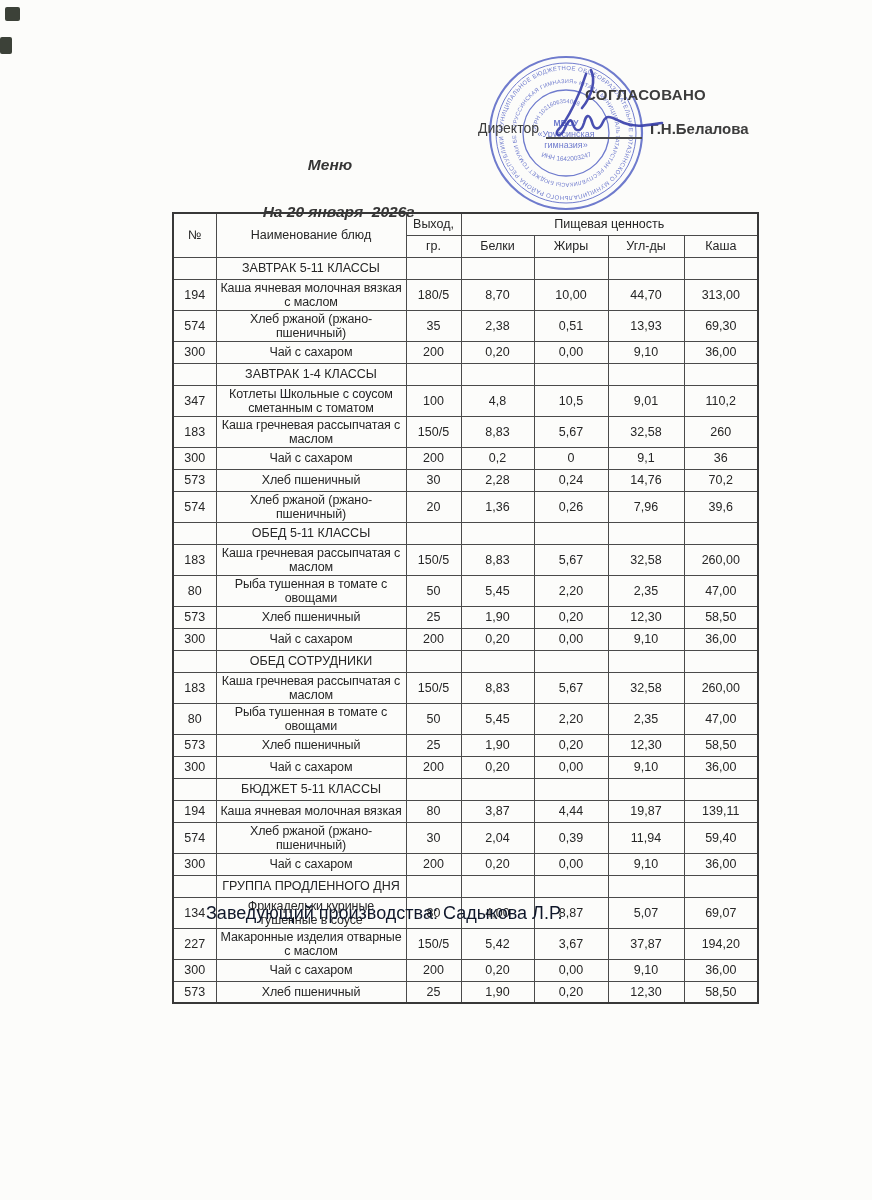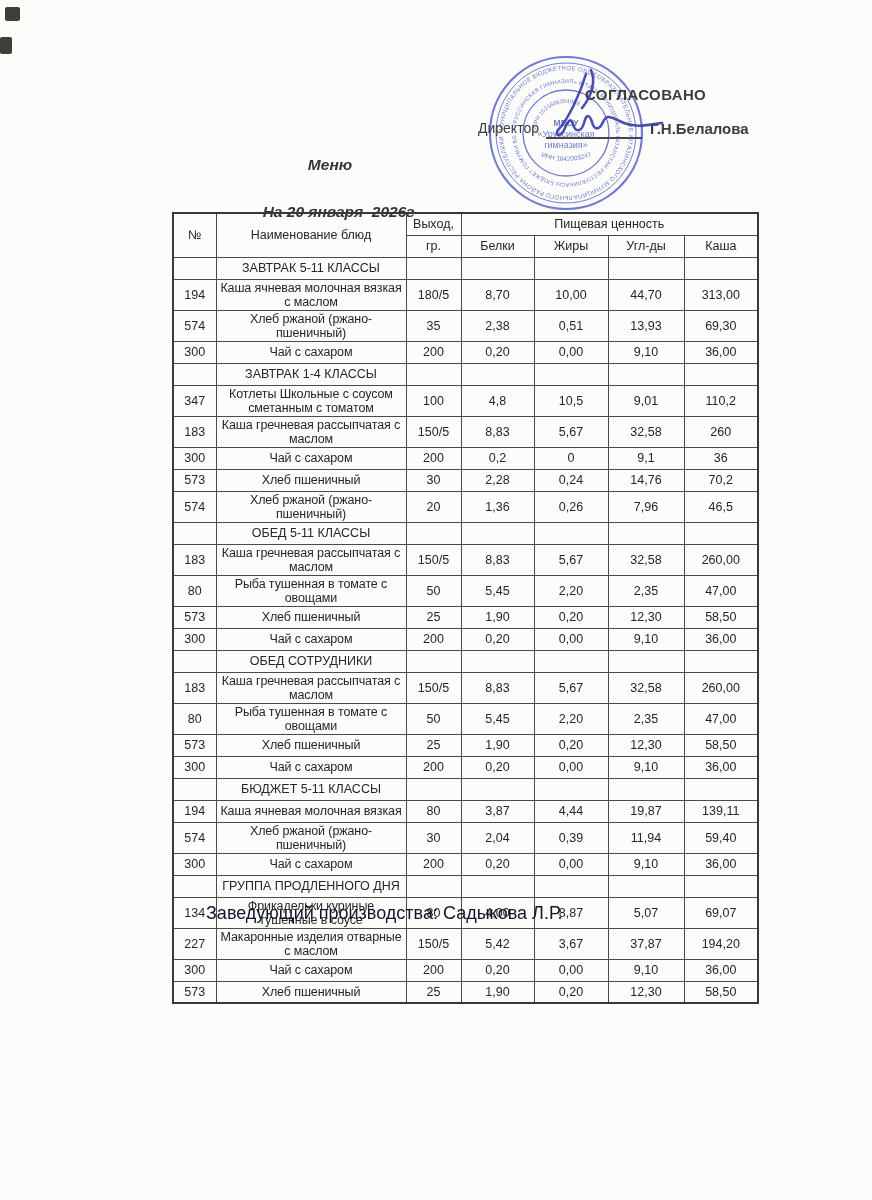--- a/index.html
+++ b/index.html
@@ -205,21 +205,21 @@
             <td class="c-num">14,76</td>
             <td class="c-num">70,2</td>
           </tr>
           <tr>
             <td class="c-id">574</td>
             <td class="c-name">Хлеб ржаной (ржано-пшеничный)</td>
             <td class="c-num">20</td>
             <td class="c-num">1,36</td>
             <td class="c-num">0,26</td>
             <td class="c-num">7,96</td>
-            <td class="c-num">46,5</td>
+            <td class="c-num">39,6</td>
           </tr>
           <tr>
             <td class="c-id"></td>
             <td class="c-section">ОБЕД 5-11 КЛАССЫ</td>
             <td></td>
             <td></td>
             <td></td>
             <td></td>
             <td></td>
           </tr>

